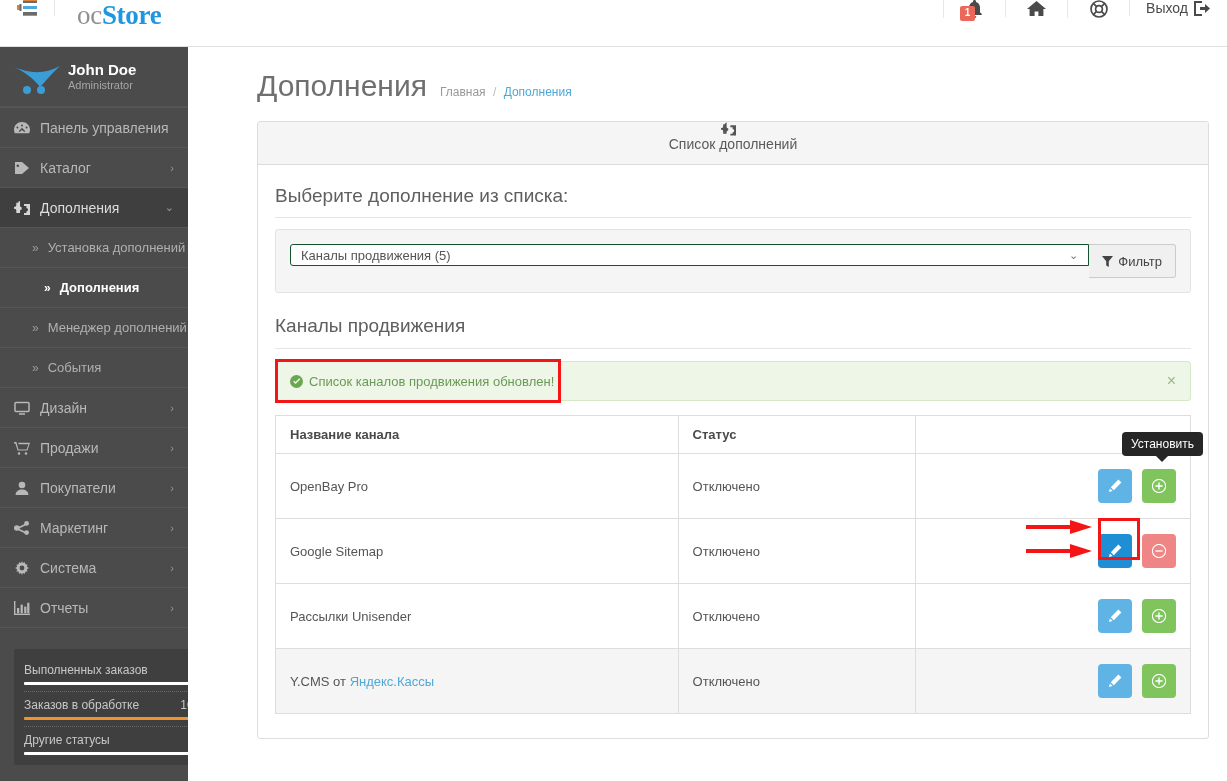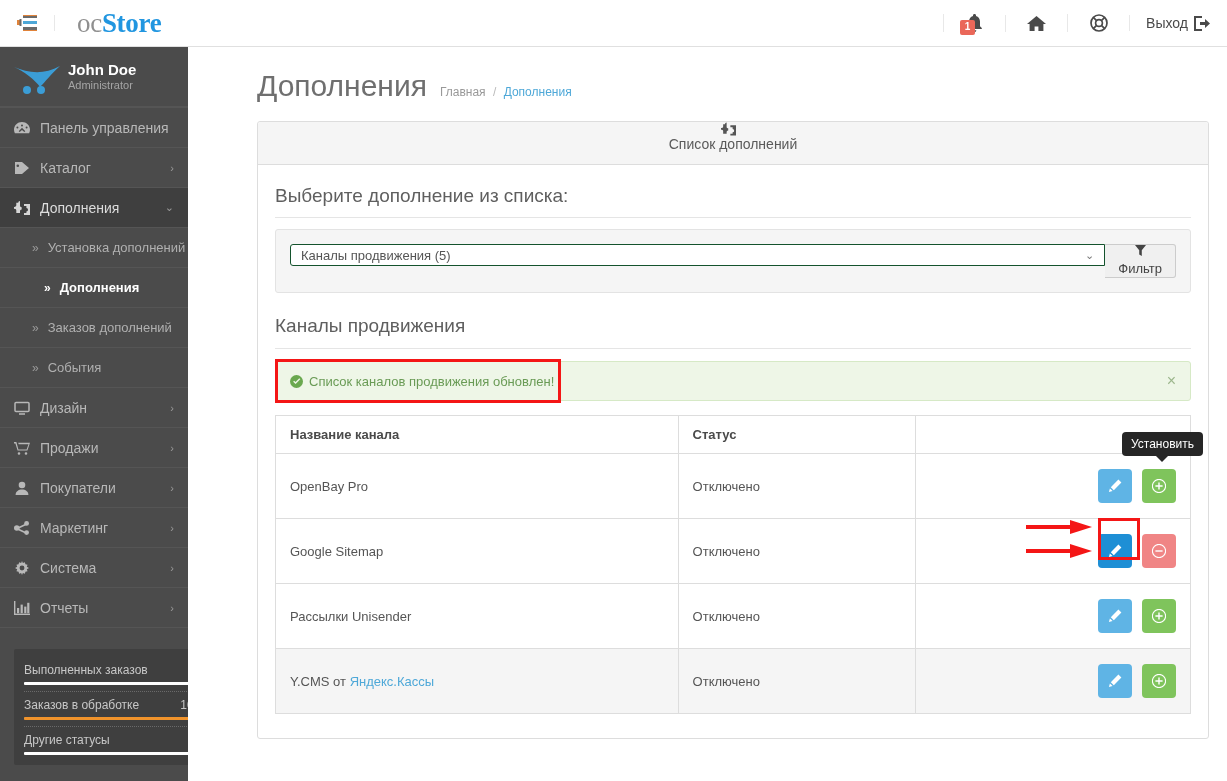--- a/index.html
+++ b/index.html
@@ -11,21 +11,21 @@
     font-family: "Liberation Sans", "DejaVu Sans", sans-serif;
     font-size: 13px;
     color: #333;
   }
   .app { position: relative; width: 1227px; height: 781px; }
 
   
   .topbar {
     position: absolute; top: 0; left: 0; width: 1227px; height: 47px;
     background: #fff; border-bottom: 1px solid #e0e0e0;
-    display: flex; align-items: center;
+    display: flex; align-items: flex-start;
   }
   .toggle-btn {
     width: 55px; display: flex; align-items: center; justify-content: center;
     border-right: 1px solid #e8e8e8; cursor: pointer;
   }
   .brand {
     display: flex; align-items: center; padding-left: 22px;
     font-family: "Liberation Serif", "DejaVu Serif", serif;
     font-size: 27px; letter-spacing: -0.3px;
   }
@@ -133,21 +133,21 @@
   .select-box {
     flex: 1; height: 22px; background: #fff; border: 1px solid #14532d;
     border-radius: 3px 0 0 3px; display: flex; align-items: center;
     padding: 0 10px; font-size: 13px; color: #555; position: relative;
     cursor: pointer;
   }
   .select-box .arrow { position: absolute; right: 10px; color: #777; font-size: 11px; }
   .filter-btn {
     height: 34px; padding: 0 13px; background: #f0f0f0; border: 1px solid #ccc;
     border-left: none; border-radius: 0 3px 3px 0; display: flex;
-    align-items: center; gap: 5px; font-size: 13px; color: #444; cursor: pointer; flex-direction: column;
+    align-items: center; gap: 5px; font-size: 13px; color: #444; cursor: pointer;
   }
 
   .sub-title {
     font-size: 19px; color: #5f5f5f; font-weight: normal; margin: 0 0 12px 0;
     padding-bottom: 11px; border-bottom: 1px solid #e5e5e5;
   }
 
   .alert-wrap { position: relative; margin-bottom: 14px; }
   .alert {
     background: #eef6e7; border: 1px solid #d6e9c6; border-radius: 3px;
@@ -312,21 +312,21 @@
     <div class="sub-item">
       <span class="chev">»</span>
       <span>Установка дополнений</span>
     </div>
     <div class="sub-item current">
       <span class="chev">»</span>
       <span>Дополнения</span>
     </div>
     <div class="sub-item">
       <span class="chev">»</span>
-      <span>Заказов дополнений</span>
+      <span>Менеджер дополнений</span>
     </div>
     <div class="sub-item">
       <span class="chev">»</span>
       <span>События</span>
     </div>
 
     <div class="nav-item">
       <span class="ico">
         <svg width="16" height="14" viewBox="0 0 16 14" fill="none" stroke="#b8b8b8" stroke-width="1.5">
           <rect x="1" y="1.5" width="14" height="9" rx="1"></rect>

